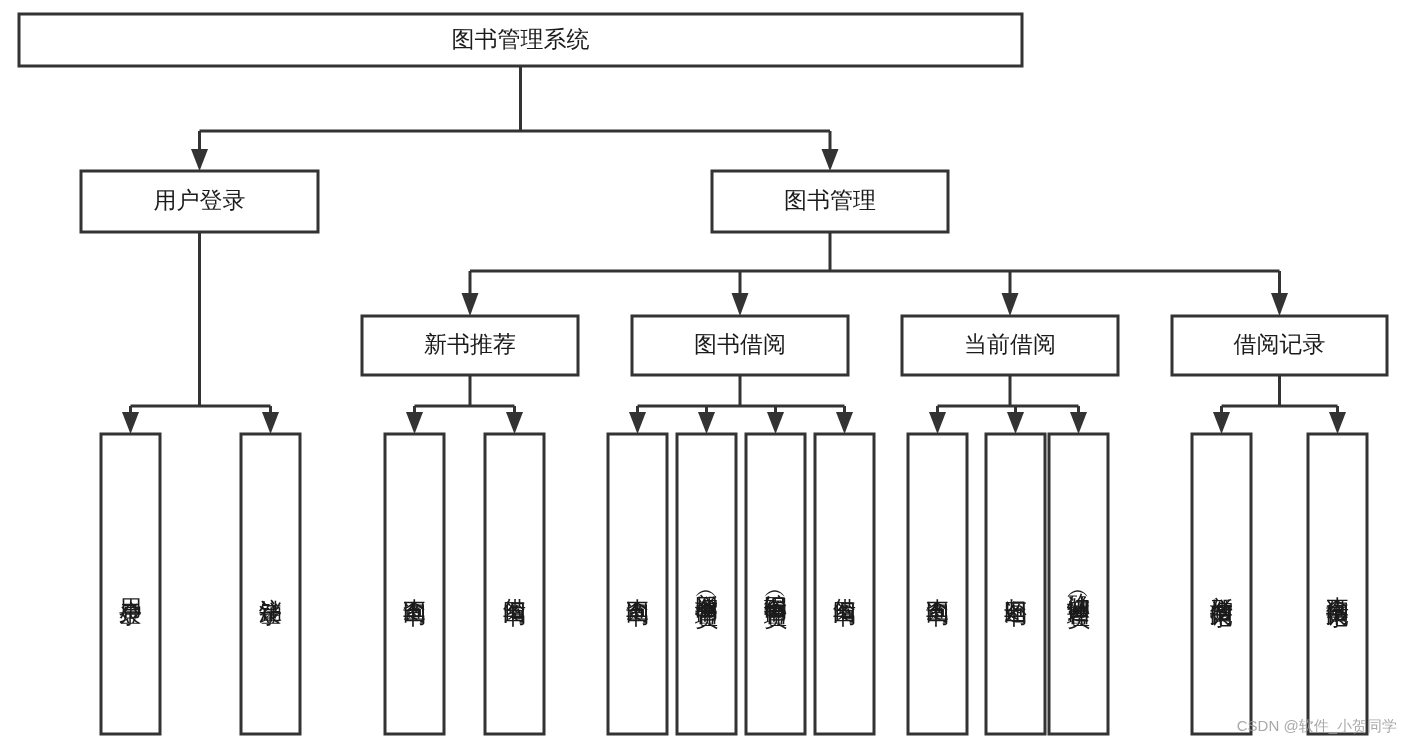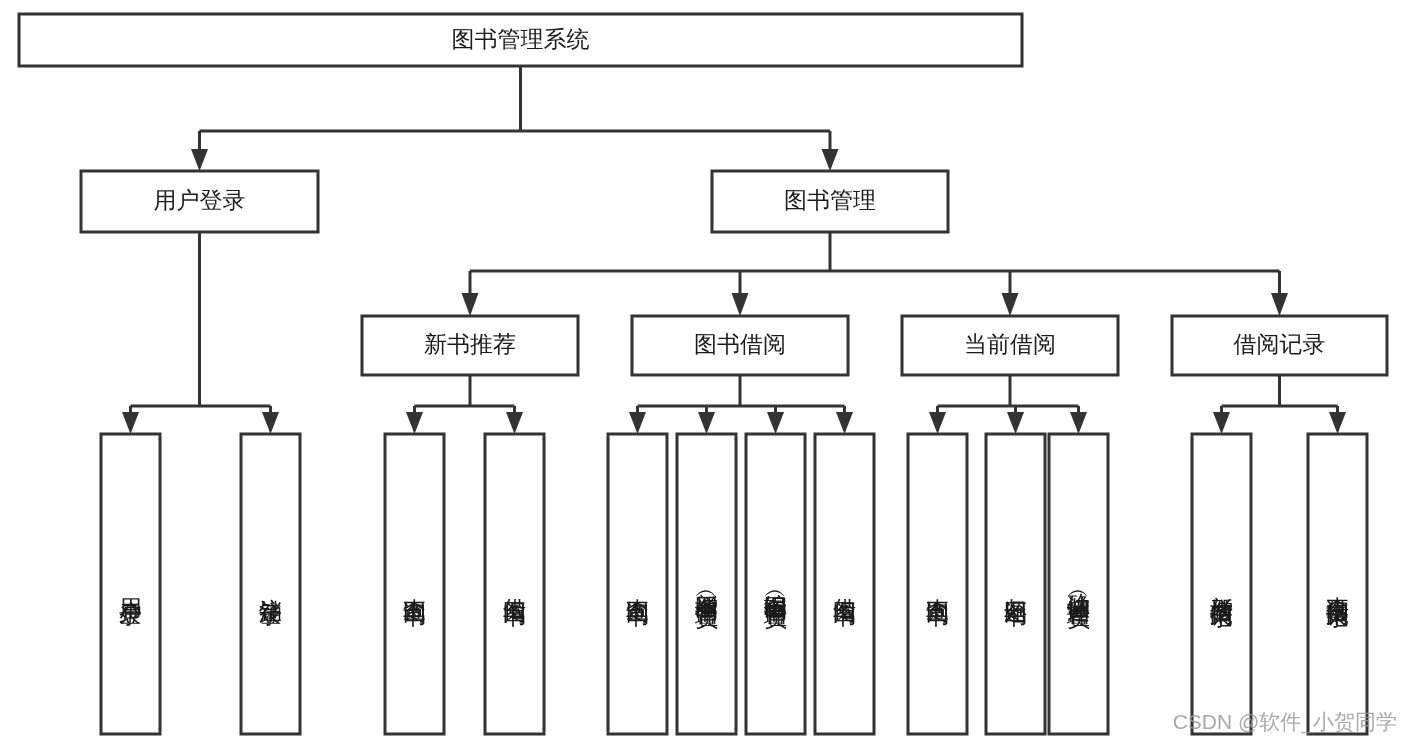--- a/index.html
+++ b/index.html
@@ -61,21 +61,21 @@
     align-items: center;
     justify-content: center;
     white-space: nowrap;
     user-select: none;
   }
   .watermark {
     position: absolute;
     right: 8px;
     bottom: 4px;
     font-family: "Liberation Sans", "DejaVu Sans", sans-serif;
-    font-size: 21px;
+    font-size: 15px;
     color: #9a9a9a;
     opacity: 0.85;
     white-space: nowrap;
     user-select: none;
   }
 </style>
 </head>
 <body>
 
 <div id="diagram-root">

